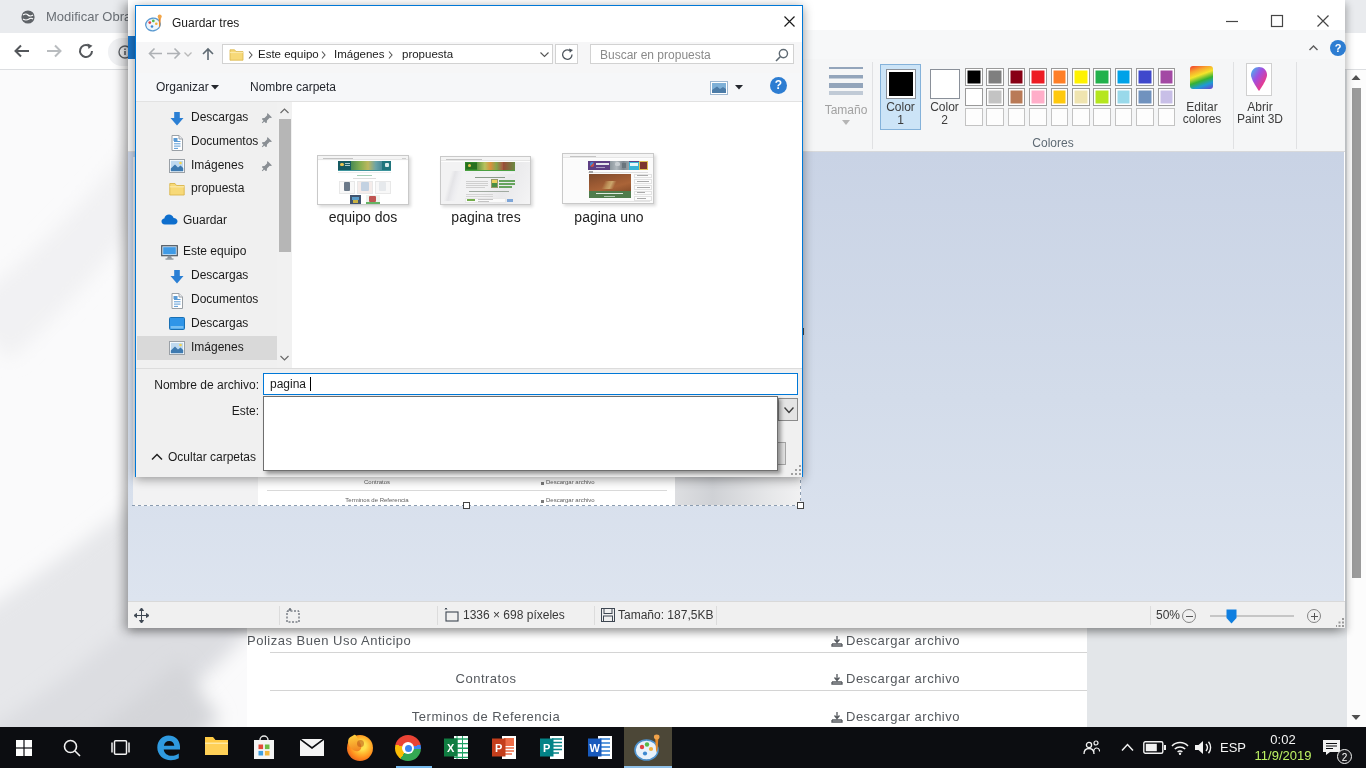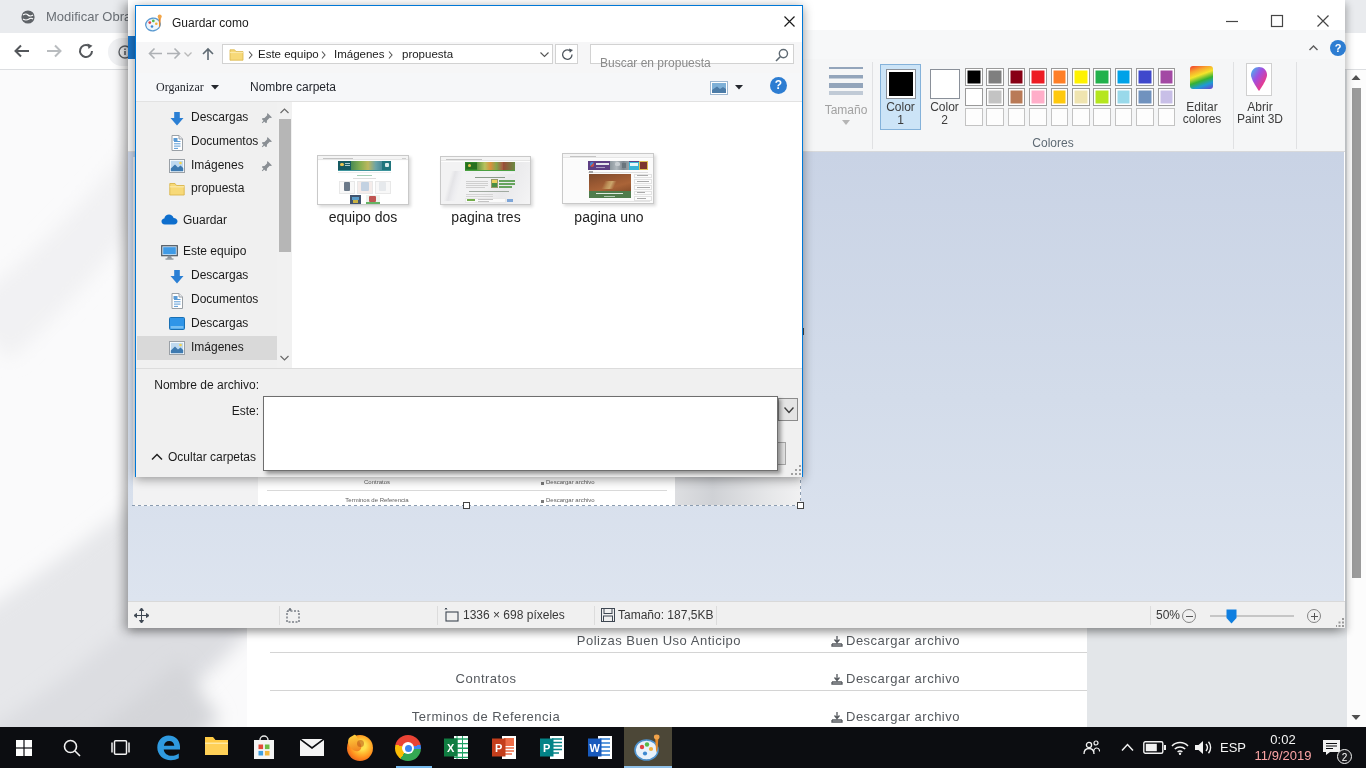--- a/index.html
+++ b/index.html
@@ -50,21 +50,21 @@
         <path d="M-80 700 Q 70 620 210 480 L 260 550 Q 150 670 30 740 L -80 740 Z" fill="#dcdde1" filter="url(#bl1)"></path>
         <path d="M-60 760 Q 60 700 180 590 L 220 650 Q 120 730 20 790 L -60 790 Z" fill="#d4d5d9" filter="url(#bl1)"></path>
         <path d="M-40 240 Q 60 170 150 50 L 190 80 Q 100 210 10 290 Z" fill="#f1f1f3" filter="url(#bl1)"></path>
         </svg>
 
       <div class="abs" style="left:247px;top:0;width:840px;height:657px;background:#ffffff;"></div>
 
       <div class="abs" style="left:1087px;top:0;width:262px;height:657px;background:#e3e6e9;"></div>
 
       <div class="abs" style="left:247px;top:551px;width:840px;height:106px;background:#fff;font-size:13px;color:#54585d;letter-spacing:0.5px;">
-        <div class="abs" style="left:16px;top:12px;width:478px;text-align:right;">Polizas Buen Uso Anticipo</div>
+        <div class="abs" style="left:0;top:12px;width:478px;text-align:left;">Polizas Buen Uso Anticipo</div>
         <div class="abs" style="left:599px;top:12px;">Descargar archivo</div>
         <div class="abs" style="left:23px;top:30.5px;width:817px;border-top:1px solid #d4d4d4;"></div>
         <div class="abs" style="left:0;top:50px;width:478px;text-align:center;">Contratos</div>
         <div class="abs" style="left:599px;top:50px;">Descargar archivo</div>
         <div class="abs" style="left:23px;top:68.5px;width:817px;border-top:1px solid #d4d4d4;"></div>
         <div class="abs" style="left:0;top:88px;width:478px;text-align:center;">Terminos de Referencia</div>
         <div class="abs" style="left:599px;top:88px;">Descargar archivo</div>
         <svg class="abs" style="left:584px;top:14px;" width="12" height="12" viewBox="0 0 12 12">
             <path d="M6 1 V7 M3.5 4.5 L6 7.5 L8.5 4.5 M1 9 H11 M1 9 V11 H11 V9" stroke="#54585d" stroke-width="1.3" fill="none"></path>
           </svg>
@@ -258,21 +258,21 @@
     <div class="abs" style="left:0;top:0;width:666px;height:36px;background:#ffffff;"></div>
     <svg class="abs" style="left:9px;top:8px;" width="19" height="18" viewBox="0 0 19 18">
       <ellipse cx="8" cy="10.5" rx="7.3" ry="6.3" fill="#eef6fc" stroke="#5999d0" stroke-width="1.3" transform="rotate(-8 8 10.5)"></ellipse>
       <circle cx="4.8" cy="8.6" r="1.4" fill="#e04343"></circle>
       <circle cx="8.3" cy="6.9" r="1.4" fill="#56ba49"></circle>
       <circle cx="11.3" cy="9.7" r="1.3" fill="#f3b03c"></circle>
       <circle cx="7" cy="12.5" r="1.3" fill="#3c88d0"></circle>
       <path d="M13.6 3.5 L15.8 3.5 L15.2 12 Q14.7 14.5 14.1 12 Z" fill="#e8882a"></path>
       <ellipse cx="14.7" cy="2.6" rx="2" ry="2.2" fill="#f2a649"></ellipse>
     </svg>
-    <div class="abs" style="left:36px;top:10px;color:#1c1c1c;">Guardar como</div>
+    <div class="abs" style="left:36px;top:10px;color:#1c1c1c;">Guardar tres</div>
     <svg class="abs" style="left:648px;top:10px;" width="11" height="11" viewBox="0 0 11 11">
         <path d="M0.5 0.5 L10.5 10.5 M10.5 0.5 L0.5 10.5" stroke="#1a1a1a" stroke-width="1.2"></path>
       </svg>
 
     <div class="abs" style="left:0;top:36px;width:666px;height:31px;background:#f6f6f7;"></div>
     <svg class="abs" style="left:12px;top:41px;" width="15" height="13" viewBox="0 0 15 13">
         <path d="M14 6.5 H2 M6.5 1.5 L1.5 6.5 L6.5 11.5" stroke="#aeb1b5" stroke-width="1.6" fill="none"></path>
       </svg>
     <svg class="abs" style="left:30px;top:41px;" width="15" height="13" viewBox="0 0 15 13">
         <path d="M1 6.5 H13 M8.5 1.5 L13.5 6.5 L8.5 11.5" stroke="#aeb1b5" stroke-width="1.6" fill="none"></path>
@@ -306,29 +306,29 @@
         </svg>
     </div>
     <div class="abs" style="left:419px;top:38px;width:23px;height:20px;background:#fff;border:1px solid #d2d2d2;">
       <svg class="abs" style="left:5px;top:3px;" width="13" height="13" viewBox="0 0 13 13">
           <path d="M11 6.5 A4.7 4.7 0 1 1 8.8 2.6" stroke="#4e565e" stroke-width="1.3" fill="none"></path>
           <path d="M8 0.5 L12 2 L8.8 4.8 Z" fill="#4e565e"></path>
         </svg>
     </div>
 
     <div class="abs" style="left:454px;top:38px;width:204px;height:20px;background:#fff;border:1px solid #d2d2d2;">
-      <div class="abs" style="left:9px;top:11px;color:#8a8a8a;">Buscar en propuesta</div>
+      <div class="abs" style="left:9px;top:3px;color:#8a8a8a;">Buscar en propuesta</div>
       <svg class="abs" style="left:184px;top:3px;" width="14" height="14" viewBox="0 0 14 14">
           <circle cx="8.4" cy="5.6" r="4.1" fill="none" stroke="#5f6a73" stroke-width="1.4"></circle>
           <path d="M5.2 8.8 L1 13" stroke="#5f6a73" stroke-width="1.6"></path>
         </svg>
     </div>
 
     <div class="abs" style="left:0;top:67px;width:666px;height:29px;background:#f6f7f9;border-bottom:1px solid #e2e2e2;"></div>
-    <div class="abs" style="left:20px;top:74px;color:#24272e;font-family:Liberation Serif, serif;">Organizar</div>
+    <div class="abs" style="left:20px;top:74px;color:#24272e;">Organizar</div>
     <svg class="abs" style="left:75px;top:79px;" width="8" height="5" viewBox="0 0 8 5">
         <path d="M0 0 L8 0 L4 4.6 Z" fill="#24272e"></path>
       </svg>
     <div class="abs" style="left:114px;top:74px;color:#24272e;">Nombre carpeta</div>
     <svg class="abs" style="left:574px;top:75px;" width="18" height="14" viewBox="0 0 18 14">
         <rect x="0.5" y="0.5" width="17" height="13" fill="#fff" stroke="#9fb8d1"></rect>
         <rect x="2" y="2" width="14" height="10" fill="#7eb0d7"></rect>
         <path d="M2 9 L7 5.5 L10 8 L13 6 L16 8 V12 H2 Z" fill="#4c7ca8"></path>
       </svg>
     <svg class="abs" style="left:599px;top:79px;" width="8" height="5" viewBox="0 0 8 5">
@@ -522,20 +522,24 @@
 <div class="abs" style="left:70.5px;top:42.2px;width:18.5px;height:4.6px;background:#fcfcfc;border:0.5px solid #e2e2e2;"></div>
 <div class="abs" style="left:74px;top:43.8px;width:9px;height:1.1px;background:#aaaaaa;"></div>
 <div class="abs" style="left:27px;top:46.8px;width:60px;height:0.8px;background:#e4e4e4;"></div>
 </div>
         </div>
       <div class="abs" style="left:257px;top:107px;width:120px;text-align:center;font-size:14px;color:#1e1e1e;">pagina uno</div>
     </div>
 
     <div class="abs" style="left:0;top:362px;width:666px;height:109px;background:#f0f0f0;border-top:1px solid #dcdcdc;"></div>
     <div class="abs" style="left:17px;top:372px;width:106px;text-align:right;">Nombre de archivo:</div>
+    <div class="abs" style="left:127px;top:367px;width:535px;height:22px;background:#fff;border:1px solid #0078d7;">
+      <div class="abs" style="left:6px;top:3px;">pagina</div>
+      <div class="abs" style="left:46px;top:3px;width:1px;height:14px;background:#000;"></div>
+    </div>
     <div class="abs" style="left:66px;top:398px;width:57px;text-align:right;">Este:</div>
 
     <div class="abs" style="left:642px;top:392px;width:20px;height:23px;background:#e4e4e4;border:1px solid #8b8b8b;">
       <svg class="abs" style="left:5px;top:8px;" width="10" height="7" viewBox="0 0 10 7">
           <path d="M0.5 0.5 L5 5.5 L9.5 0.5" stroke="#3e3e3e" stroke-width="1.4" fill="none"></path>
         </svg>
     </div>
 
     <div class="abs" style="left:562px;top:436px;width:88px;height:23px;background:#e1e1e1;border:1px solid #a5a5a5;"></div>
 
@@ -677,20 +681,20 @@
         <path d="M4.8 9 A7.5 7.5 0 0 1 15.2 9" fill="none" stroke="#f2f2f2" stroke-width="1.5"></path>
         <path d="M7.6 11.8 A4 4 0 0 1 12.4 11.8" fill="none" stroke="#f2f2f2" stroke-width="1.5"></path>
         <circle cx="10" cy="13.8" r="1.2" fill="#f2f2f2"></circle>
       </svg>
     <svg class="abs" style="left:1194px;top:13px;" width="20" height="15" viewBox="0 0 20 15">
         <path d="M1 5 H4.5 L9 1 V14 L4.5 10 H1 Z" fill="#f2f2f2"></path>
         <path d="M12 4 A5.5 5.5 0 0 1 12 11 M14.5 1.8 A8.8 8.8 0 0 1 14.5 13.2" stroke="#f2f2f2" stroke-width="1.4" fill="none"></path>
       </svg>
     <div class="abs" style="left:1220px;top:13px;font-size:13px;color:#f4f4f4;">ESP</div>
     <div class="abs" style="left:1255px;top:5px;width:56px;text-align:center;font-size:13px;color:#f4f4f4;">0:02</div>
-    <div class="abs" style="left:1250px;top:21px;width:66px;text-align:center;font-size:13px;color:#fca5a5;">11/9/2019</div>
+    <div class="abs" style="left:1250px;top:21px;width:66px;text-align:center;font-size:13px;color:#bef264;">11/9/2019</div>
     <svg class="abs" style="left:1322px;top:12px;" width="19" height="17" viewBox="0 0 19 17">
         <path d="M1 1 H18 V13 H8 L4 16 V13 H1 Z" fill="#f2f2f2"></path>
         <path d="M4 4.5 H15 M4 7 H15 M4 9.5 H11" stroke="#0c0d11" stroke-width="1.2"></path>
       </svg>
     <div class="abs" style="left:1337px;top:22px;width:15px;height:15px;border-radius:50%;background:#1b1b1f;border:1.5px solid #f2f2f2;color:#fff;font-size:10px;text-align:center;line-height:15px;">2</div>
   </div>
 </div>
 
 </body></html>

